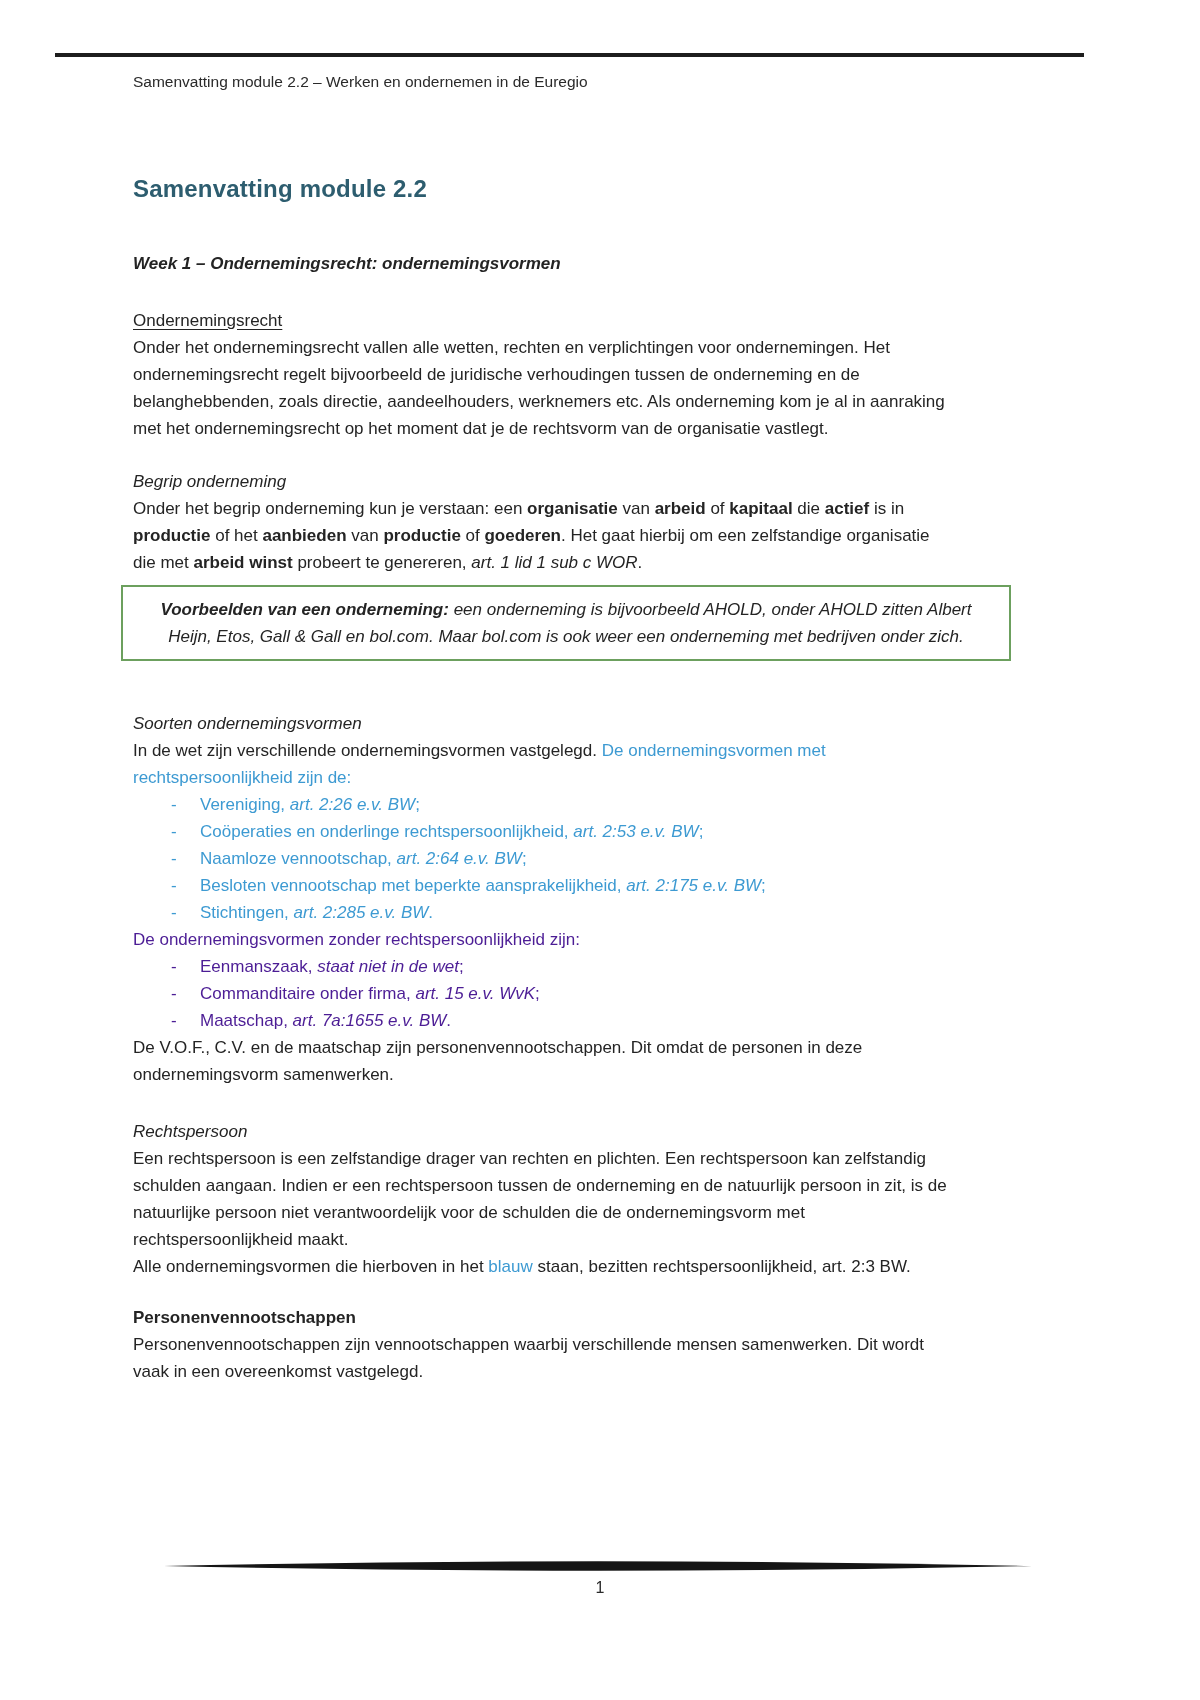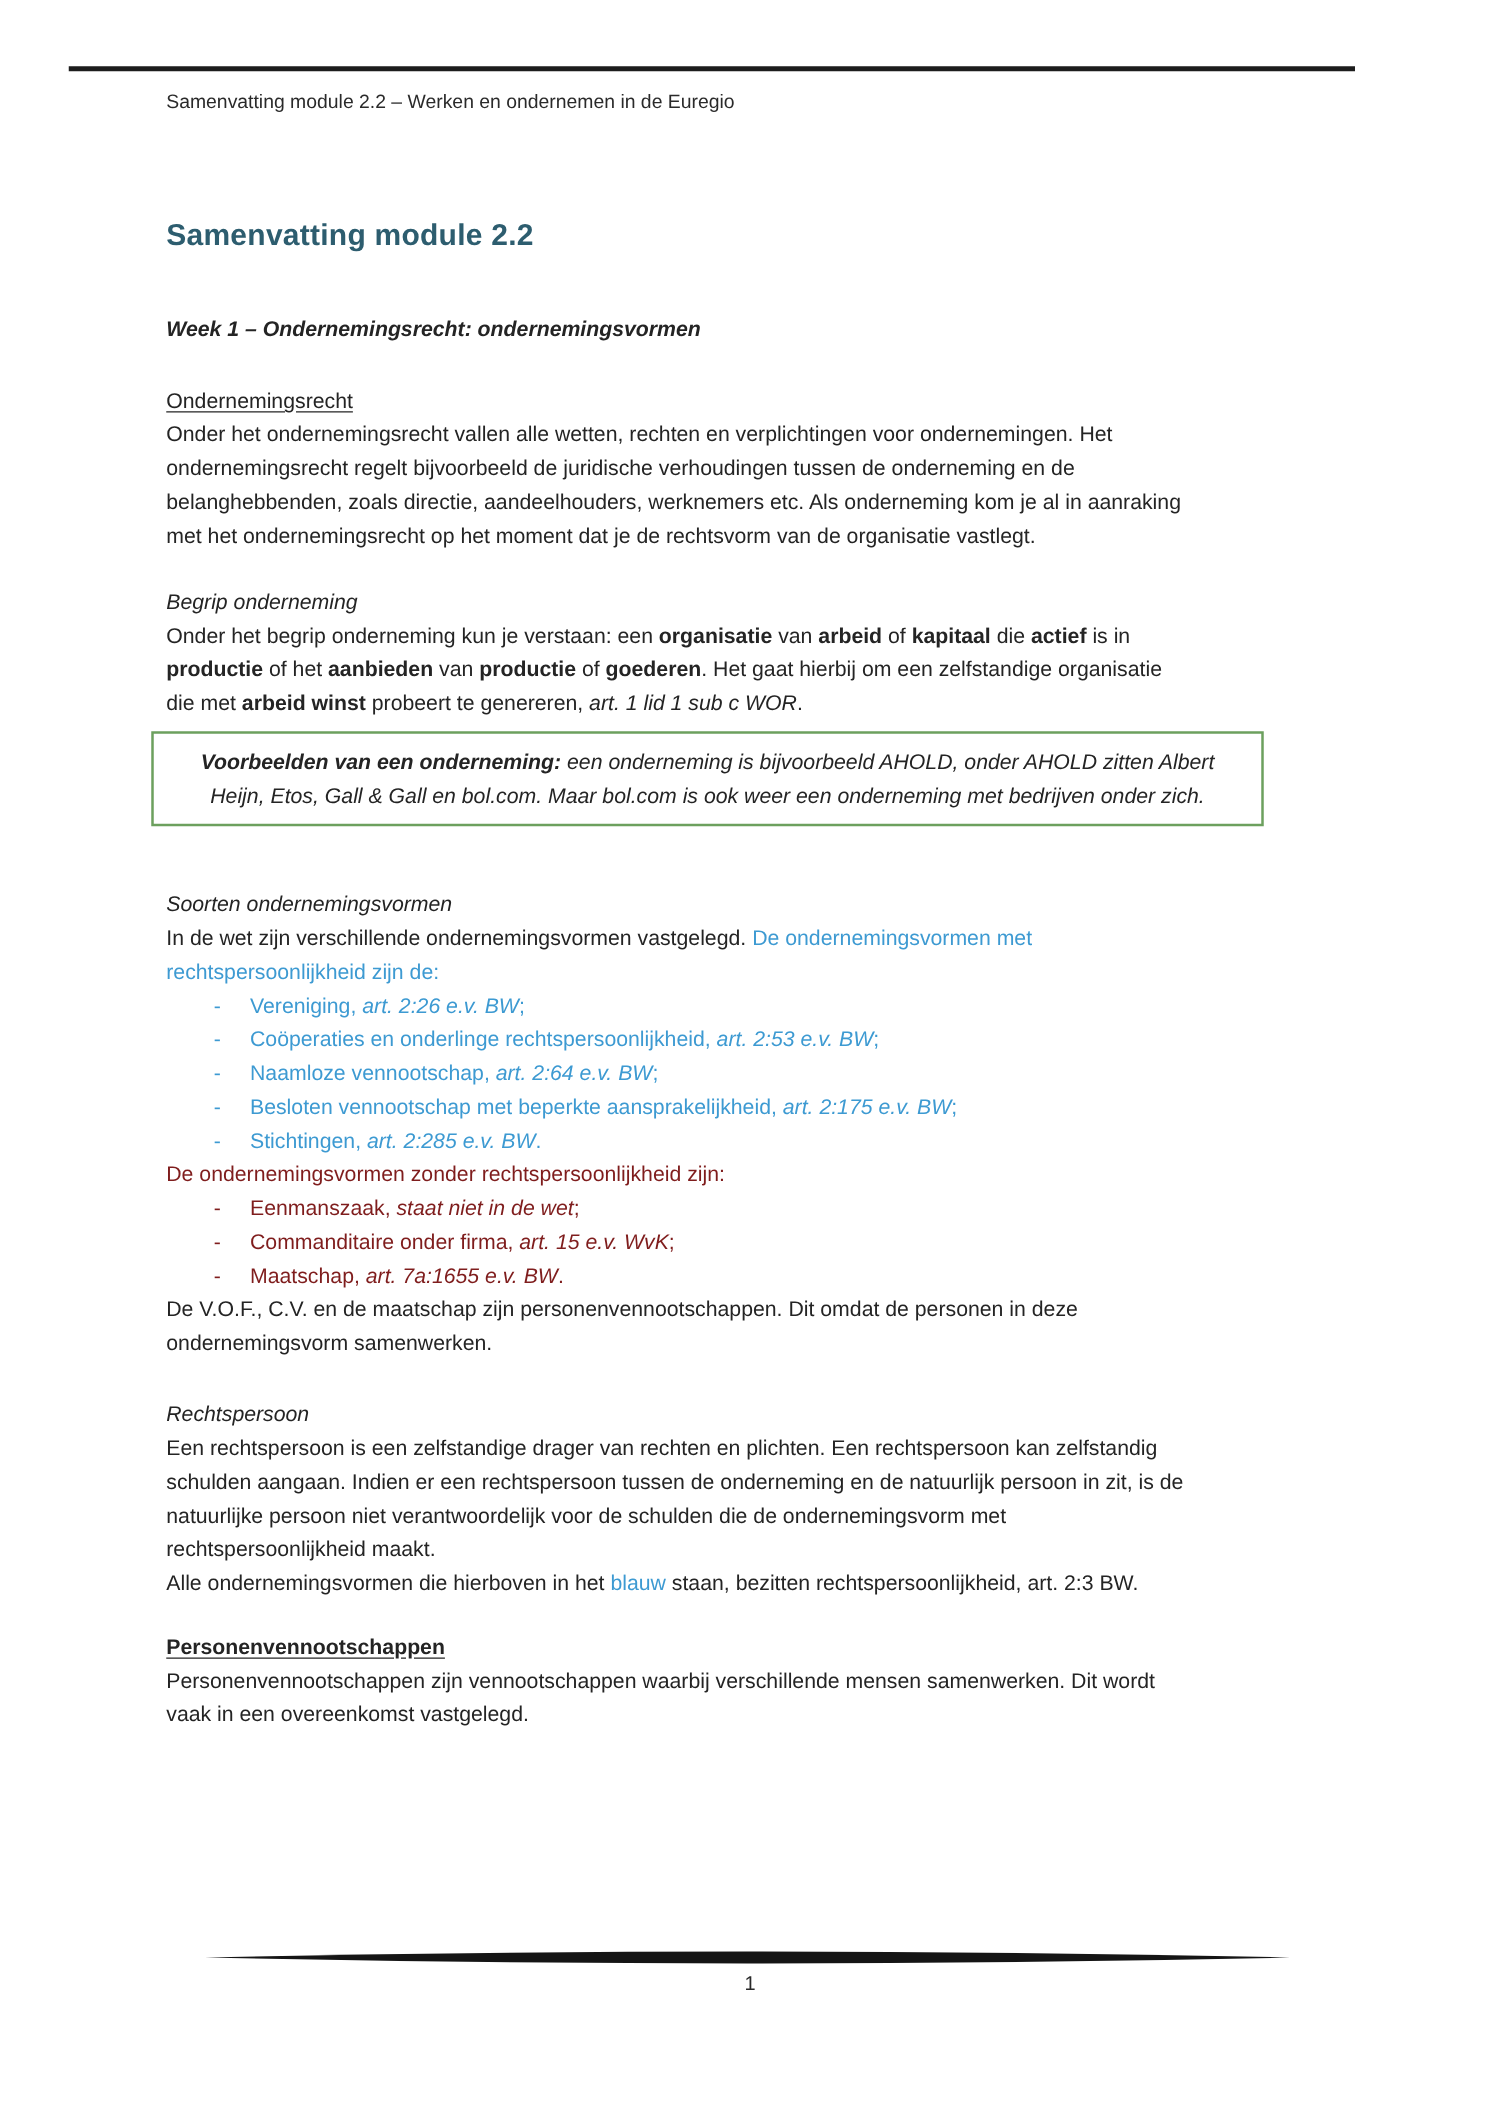--- a/index.html
+++ b/index.html
@@ -28,26 +28,26 @@
     border:2px solid #6ca05e;
     padding:9px 14px;
     font-style:italic;
     text-align:center;
   }
   .sec-soorten{margin-top:49px;}
   .sec-rechtspersoon{margin-top:30px;}
   .sec-personen{margin-top:24px;}
   .h-underline{text-decoration:underline;text-underline-offset:3px;}
   .h-italic{font-style:italic;}
-  .h-bold-underline{font-weight:700;text-decoration:underline;text-underline-offset:3px;}
+  .h-bold-underline{font-weight:700;text-underline-offset:3px;}
   ul.dash-list{list-style:none;margin:0;padding:0;}
   ul.dash-list li{position:relative;padding-left:67px;}
   ul.dash-list li::before{content:"-";position:absolute;left:38px;top:0;}
   .blue{color:#3d9ad2;}
-  .red{color:#7f1d1d;}
+  .red{color:#4c1d95;}
   .b{font-weight:700;}
   .i{font-style:italic;}
   .footer-rule{position:absolute;left:164px;top:1560px;width:868px;height:12px;}
   .page-number{position:absolute;left:0;top:1576px;width:1200px;text-align:center;font-size:16px;line-height:24px;color:#2a2a2a;}
 </style>
 </head>
 <body>
 
 <div class="page">
 

